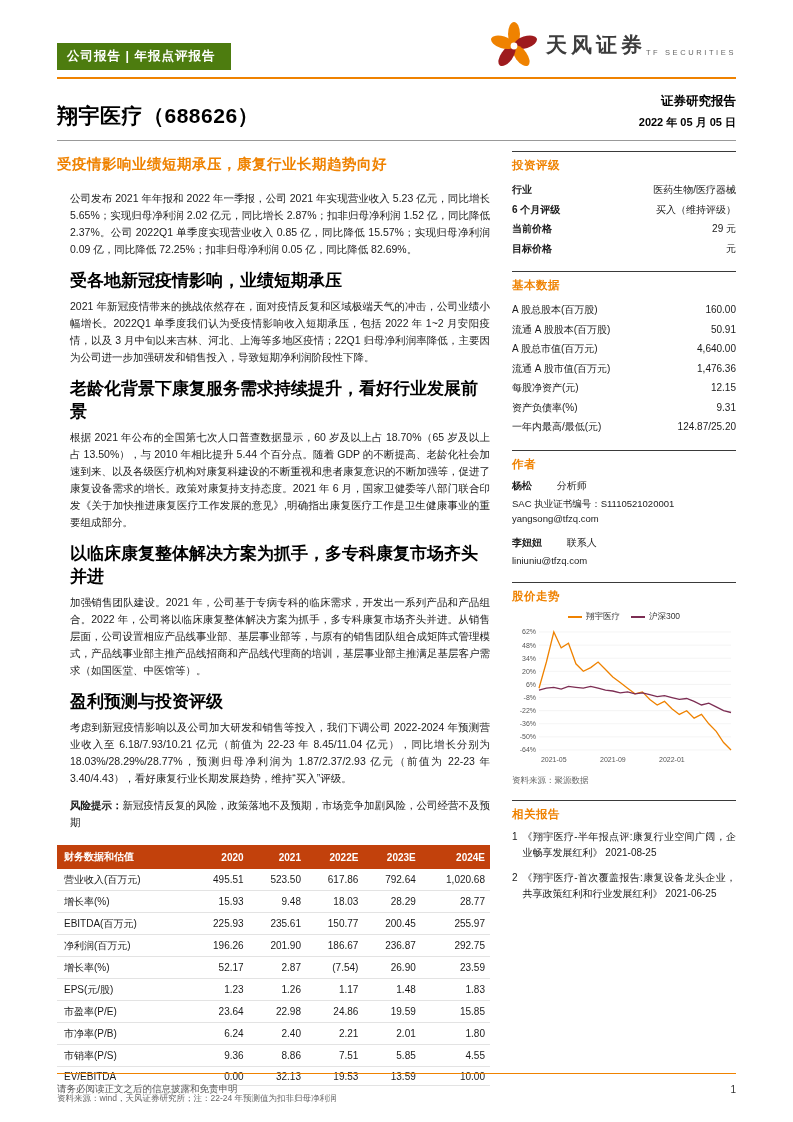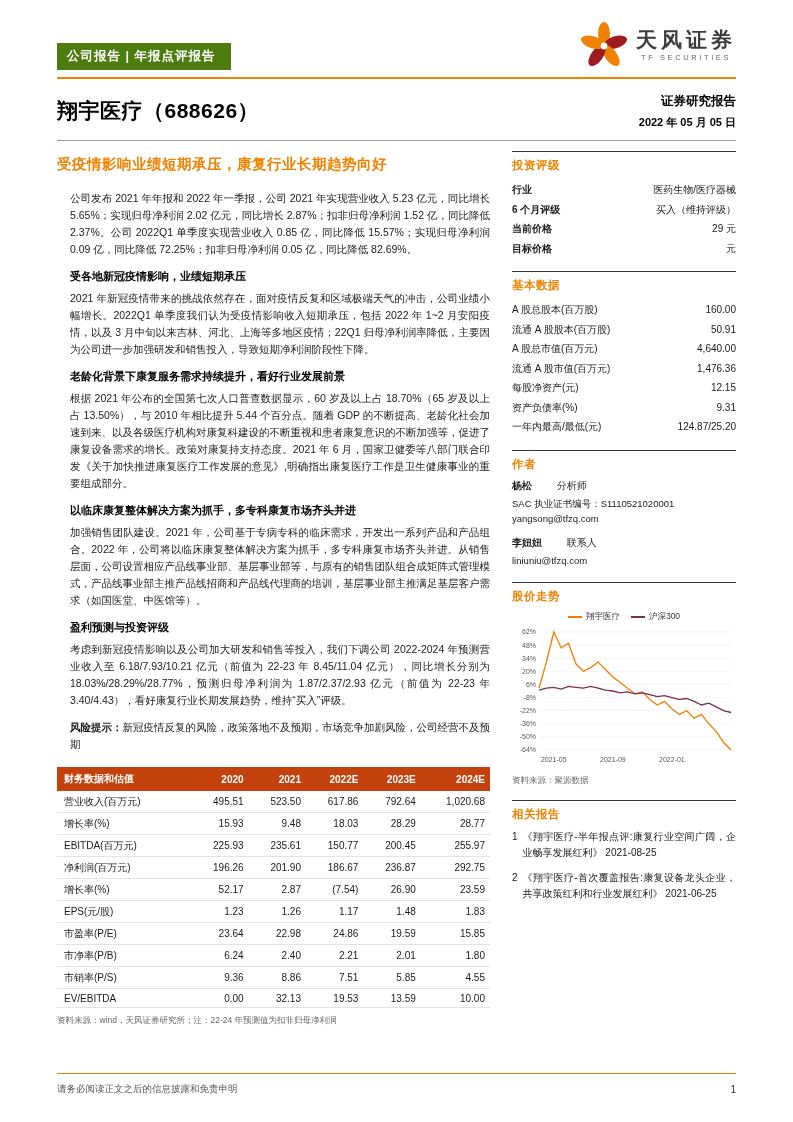--- a/index.html
+++ b/index.html
@@ -4,41 +4,41 @@
 <style>
   * { margin:0; padding:0; box-sizing:border-box; }
   html,body { background:#ffffff; }
   body { font-family:"Liberation Sans","DejaVu Sans",sans-serif; color:#1a1a1a; }
   .page { width:793px; height:1122px; background:#fff; position:relative; padding:0 57px; overflow:hidden; }
 
   
   .top { display:flex; justify-content:space-between; align-items:flex-end; padding-top:22px; }
   .category-bar { background:#4d7c0f; color:#fff; font-weight:bold; font-size:12.5px; padding:5px 16px 5px 10px; letter-spacing:1px; }
   .brand { display:flex; align-items:center; gap:9px; padding-bottom:2px; }
-  .brand-text { display:flex; flex-direction:column; align-items:center; }
+  .brand-text { display:flex; align-items:flex-end; }
   .brand-name { font-size:21px; font-weight:bold; color:#3c3c3c; letter-spacing:4px; line-height:1.1; }
   .brand-en { font-size:7.5px; color:#666; letter-spacing:2.6px; margin-top:2px; }
   .orange-rule { border-top:2px solid #EF8200; margin-top:7px; }
 
   
-  .title-row { display:flex; justify-content:space-between; align-items:center; padding:13px 0 10px; border-bottom:1px solid #999; }
+  .title-row { display:flex; justify-content:space-between; align-items:flex-end; padding:13px 0 10px; border-bottom:1px solid #999; }
   .company-title { font-size:21px; font-weight:bold; color:#000; letter-spacing:0.5px; }
   .report-meta { text-align:right; padding-top:1px; }
   .report-type { font-weight:bold; font-size:12.5px; color:#000; }
   .report-date { font-weight:bold; font-size:11px; color:#000; margin-top:5px; }
 
   
   .columns { display:flex; gap:22px; margin-top:10px; }
   .main-col { width:433px; flex-shrink:0; }
   .side-col { width:224px; flex-shrink:0; }
 
   .subtitle { color:#EF8200; font-size:14.5px; font-weight:bold; margin:4px 0 16px; letter-spacing:0.5px; }
   .main-text { padding-left:13px; }
   .para { font-size:10.5px; line-height:1.62; text-align:justify; color:#1a1a1a; margin-bottom:10px; }
-  .sec-heading { font-size:11px; font-weight:bold; color:#000; margin:11px 0 6px; }
+  .sec-heading { font-size:17px; font-weight:bold; color:#000; margin:11px 0 6px; }
   .risk-label { font-weight:bold; }
 
   
   .fin-table { width:100%; border-collapse:collapse; margin-top:14px; }
   .fin-table th { background:#c2410c; color:#fff; font-size:10px; font-weight:bold; padding:5px 5px; text-align:right; white-space:nowrap; }
   .fin-table th:first-child { text-align:left; width:31%; padding-left:7px; }
   .fin-table td { font-size:10px; color:#1a1a1a; padding:3.5px 5px; text-align:right; border-bottom:0.75px solid #e3e3e3; }
   .fin-table td:first-child { text-align:left; padding-left:7px; }
   .table-note { font-size:8.5px; color:#666; margin-top:7px; }
 

